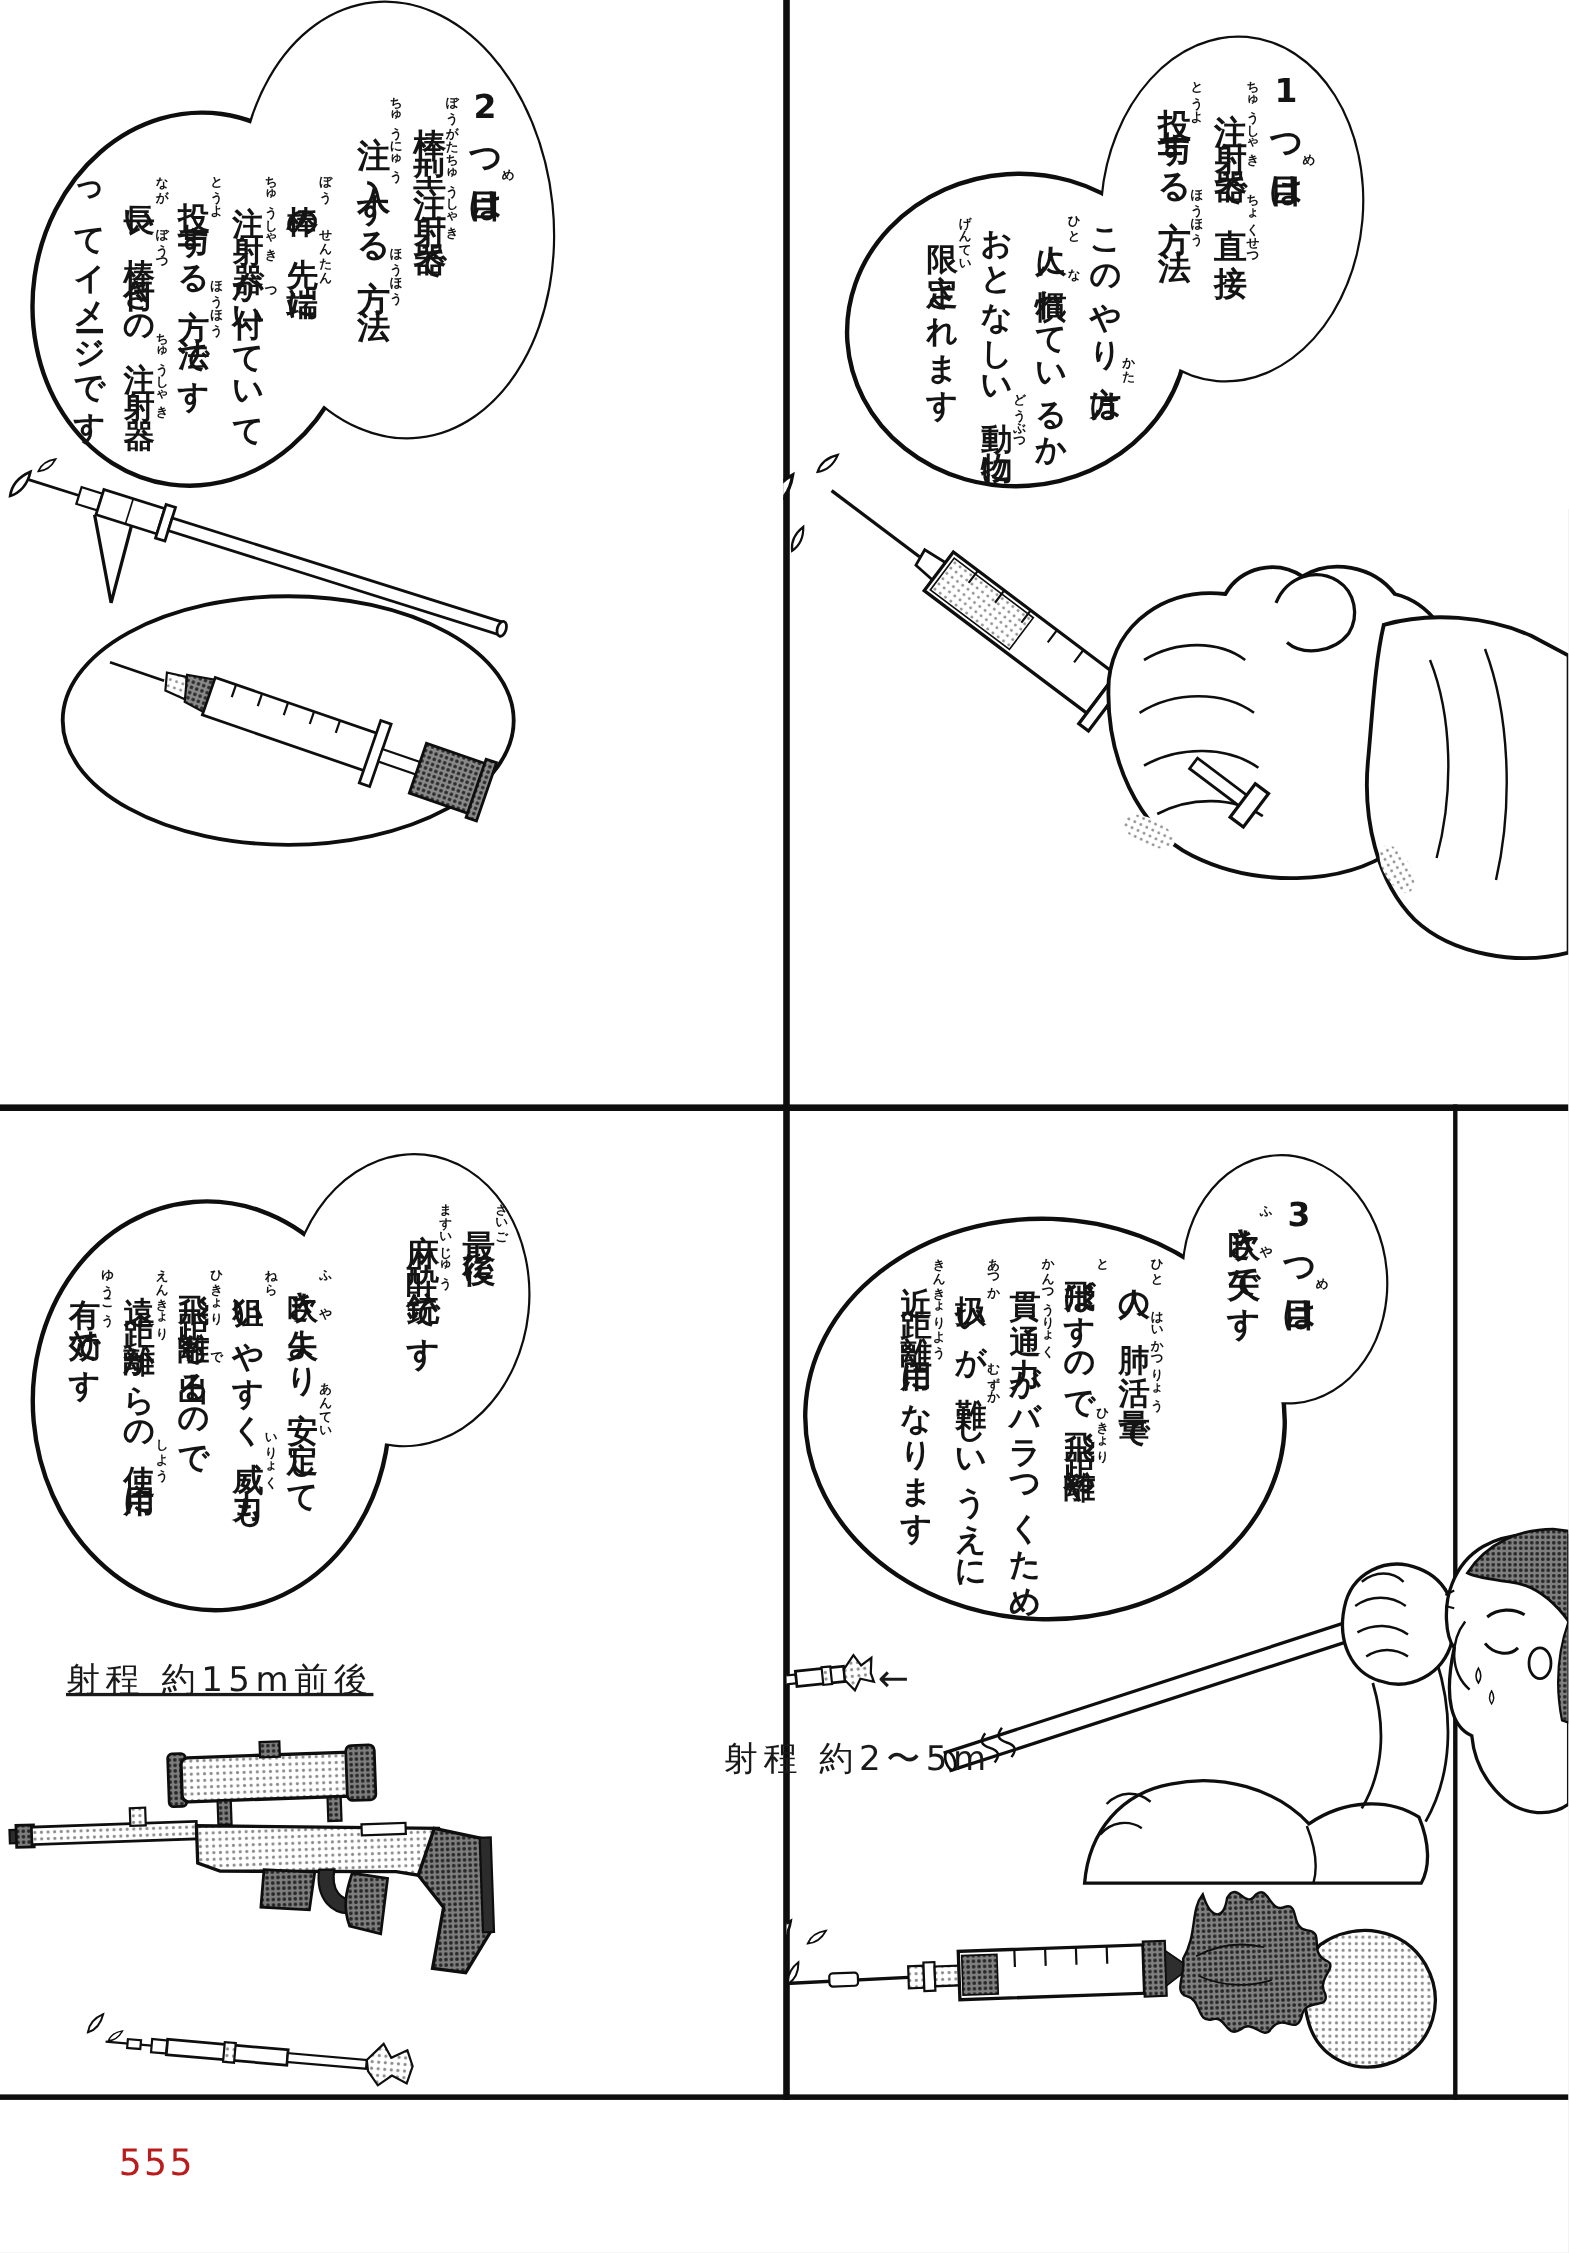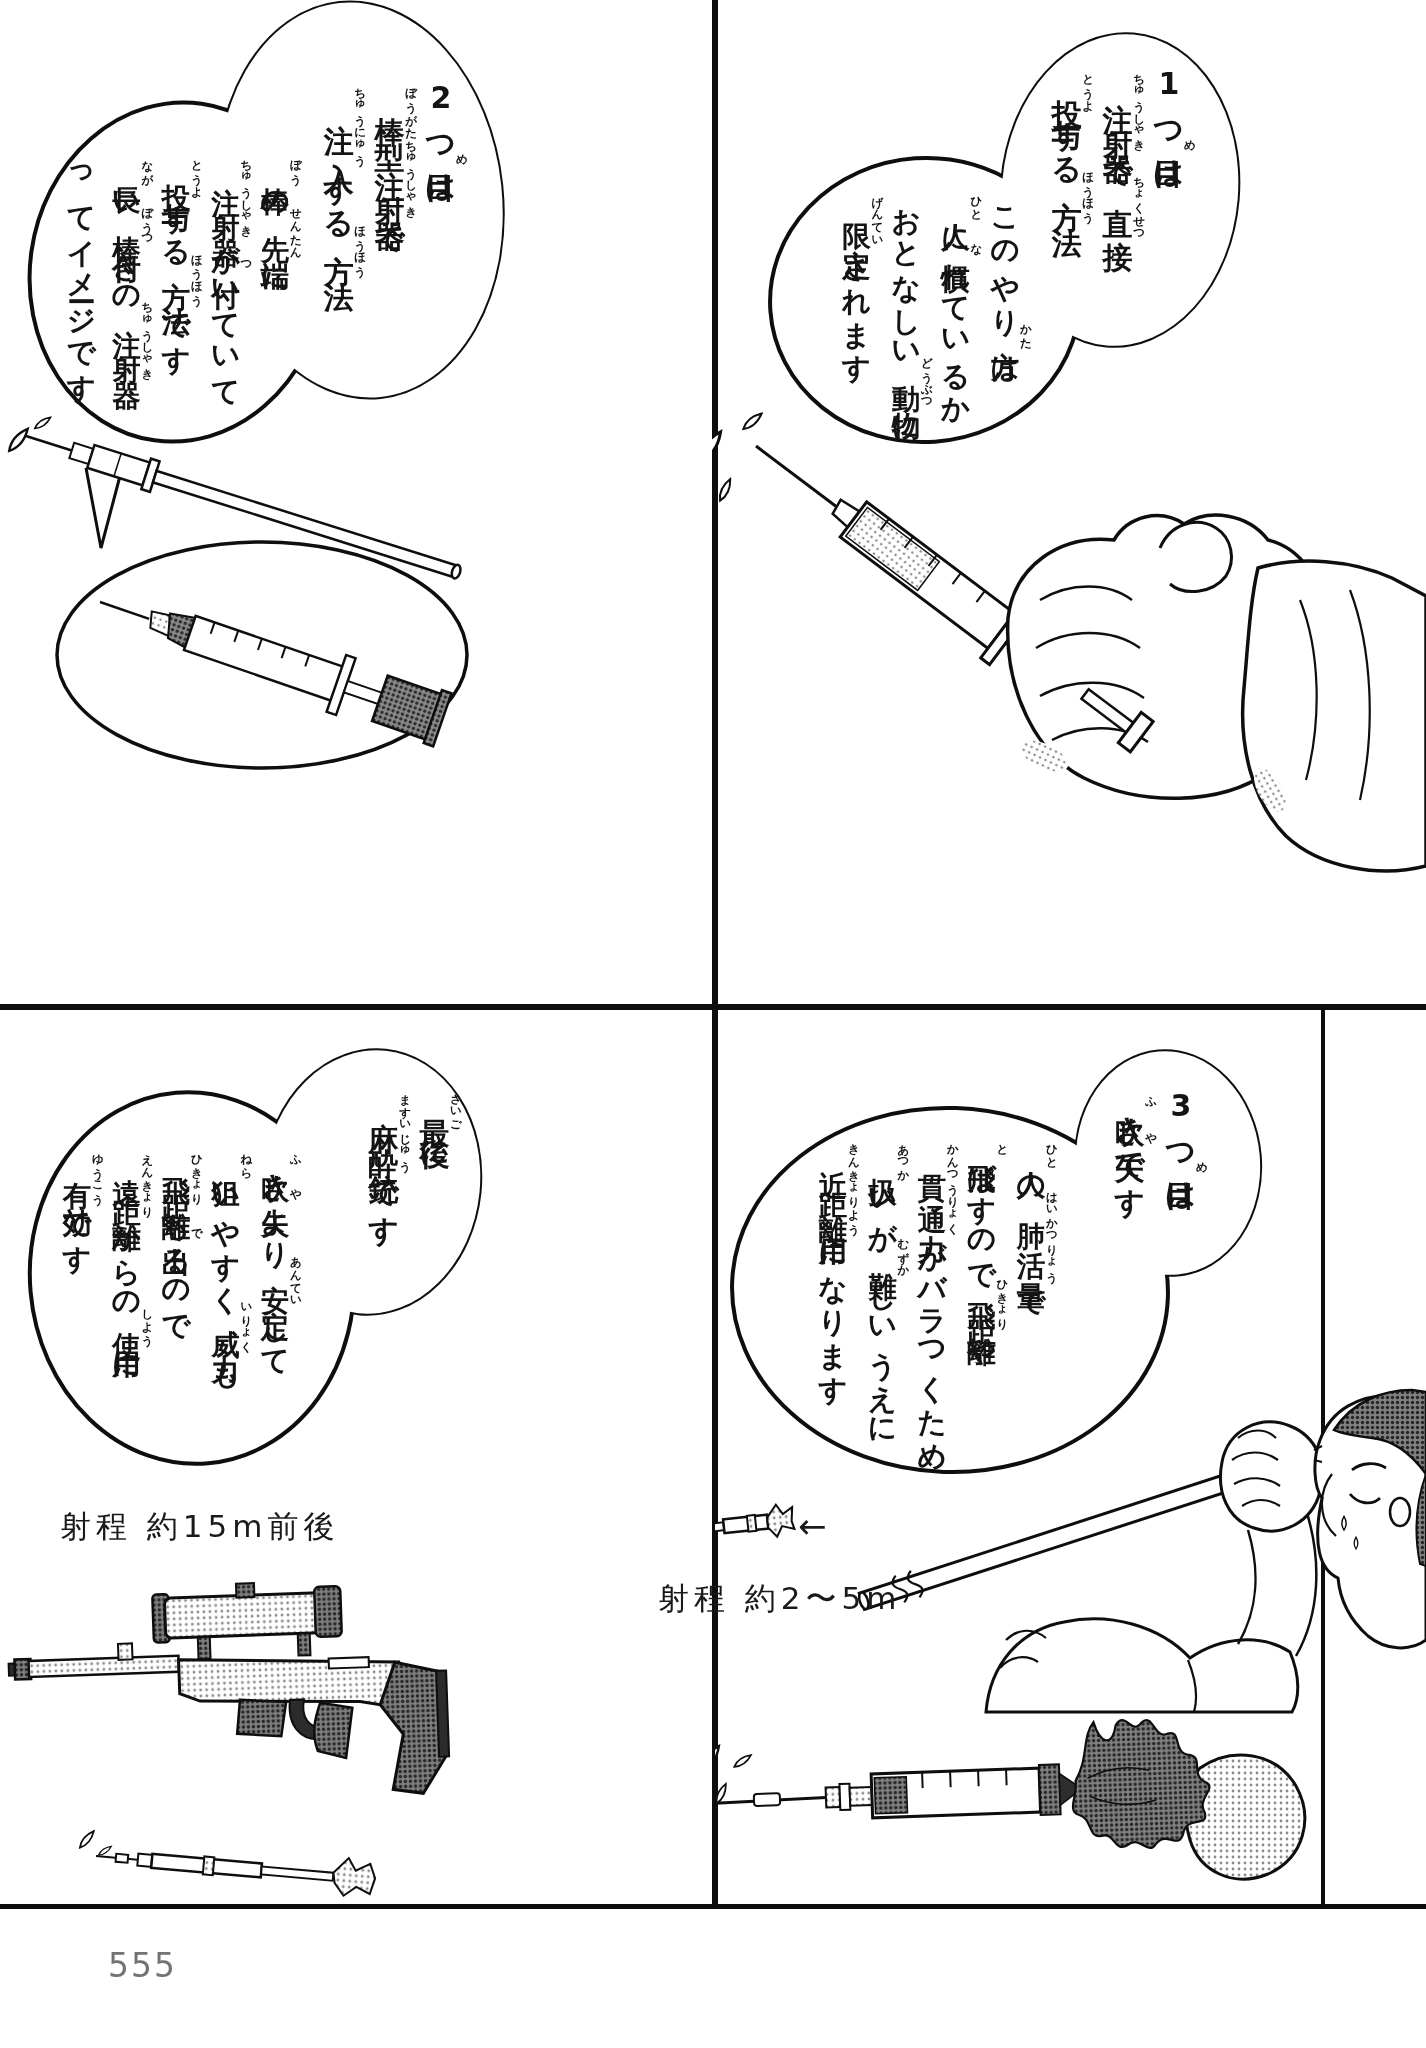--- a/index.html
+++ b/index.html
@@ -16,21 +16,21 @@
   }
   .vtext p{margin:0;padding:0;}
   ruby rt{font-size:11.5px;font-weight:700;letter-spacing:0;}
   .title{font-size:30px;}
   .bodytxt{font-size:28.5px;}
   .hand-label{
     position:absolute;z-index:3;font-size:31px;color:#1a1a1a;
     letter-spacing:5px;white-space:nowrap;font-weight:400;
   }
   .arrow-label{position:absolute;z-index:3;font-size:34px;color:#1a1a1a;font-weight:400;}
-  .page-number{position:absolute;left:108px;top:1946px;z-index:3;font-size:33px;color:#737373;letter-spacing:2px;}
+  .page-number{position:absolute;left:108px;top:1946px;z-index:3;font-size:33px;color:#b91c1c;letter-spacing:2px;}
 </style>
 </head>
 <body>
 
 <div class="page">
 
   <div class="pline" style="left:712px;top:0;width:6px;height:1909px;"></div>
   <div class="pline" style="left:0;top:1004px;width:1426px;height:6px;"></div>
   <div class="pline" style="left:0;top:1904px;width:1426px;height:5px;"></div>
   <div class="pline" style="left:1321px;top:1004px;width:4px;height:905px;"></div>
@@ -296,18 +296,18 @@
       <p class="vcol"><ruby>吹<rt>ふ</rt></ruby>き<ruby>矢<rt>や</rt></ruby>です</p>
     </div>
   <div class="vtext bodytxt" style="right:368px;top:1136px;">
       <p class="vcol"><ruby>人<rt>ひと</rt></ruby>の<ruby>肺活量<rt>はいかつりょう</rt></ruby>で</p>
       <p class="vcol"><ruby>飛<rt>と</rt></ruby>ばすので<ruby>飛距離<rt>ひきょり</rt></ruby>や</p>
       <p class="vcol"><ruby>貫通力<rt>かんつうりょく</rt></ruby>がバラつくため</p>
       <p class="vcol"><ruby>扱<rt>あつか</rt></ruby>いが<ruby>難<rt>むずか</rt></ruby>しいうえに</p>
       <p class="vcol"><ruby>近距離用<rt>きんきょりよう</rt></ruby>になります</p>
     </div>
 
-  <div class="hand-label" style="left:60px;top:1506px;">射程 約15m前後</div>
+  <div class="hand-label" style="left:60px;top:1506px;text-decoration:underline;">射程 約15m前後</div>
   <div class="hand-label" style="left:658px;top:1578px;">射程 約2〜5m</div>
   <div class="arrow-label" style="left:798px;top:1506px;">←</div>
 
   <div class="page-number">555</div>
 </div>
 
 </body></html>

